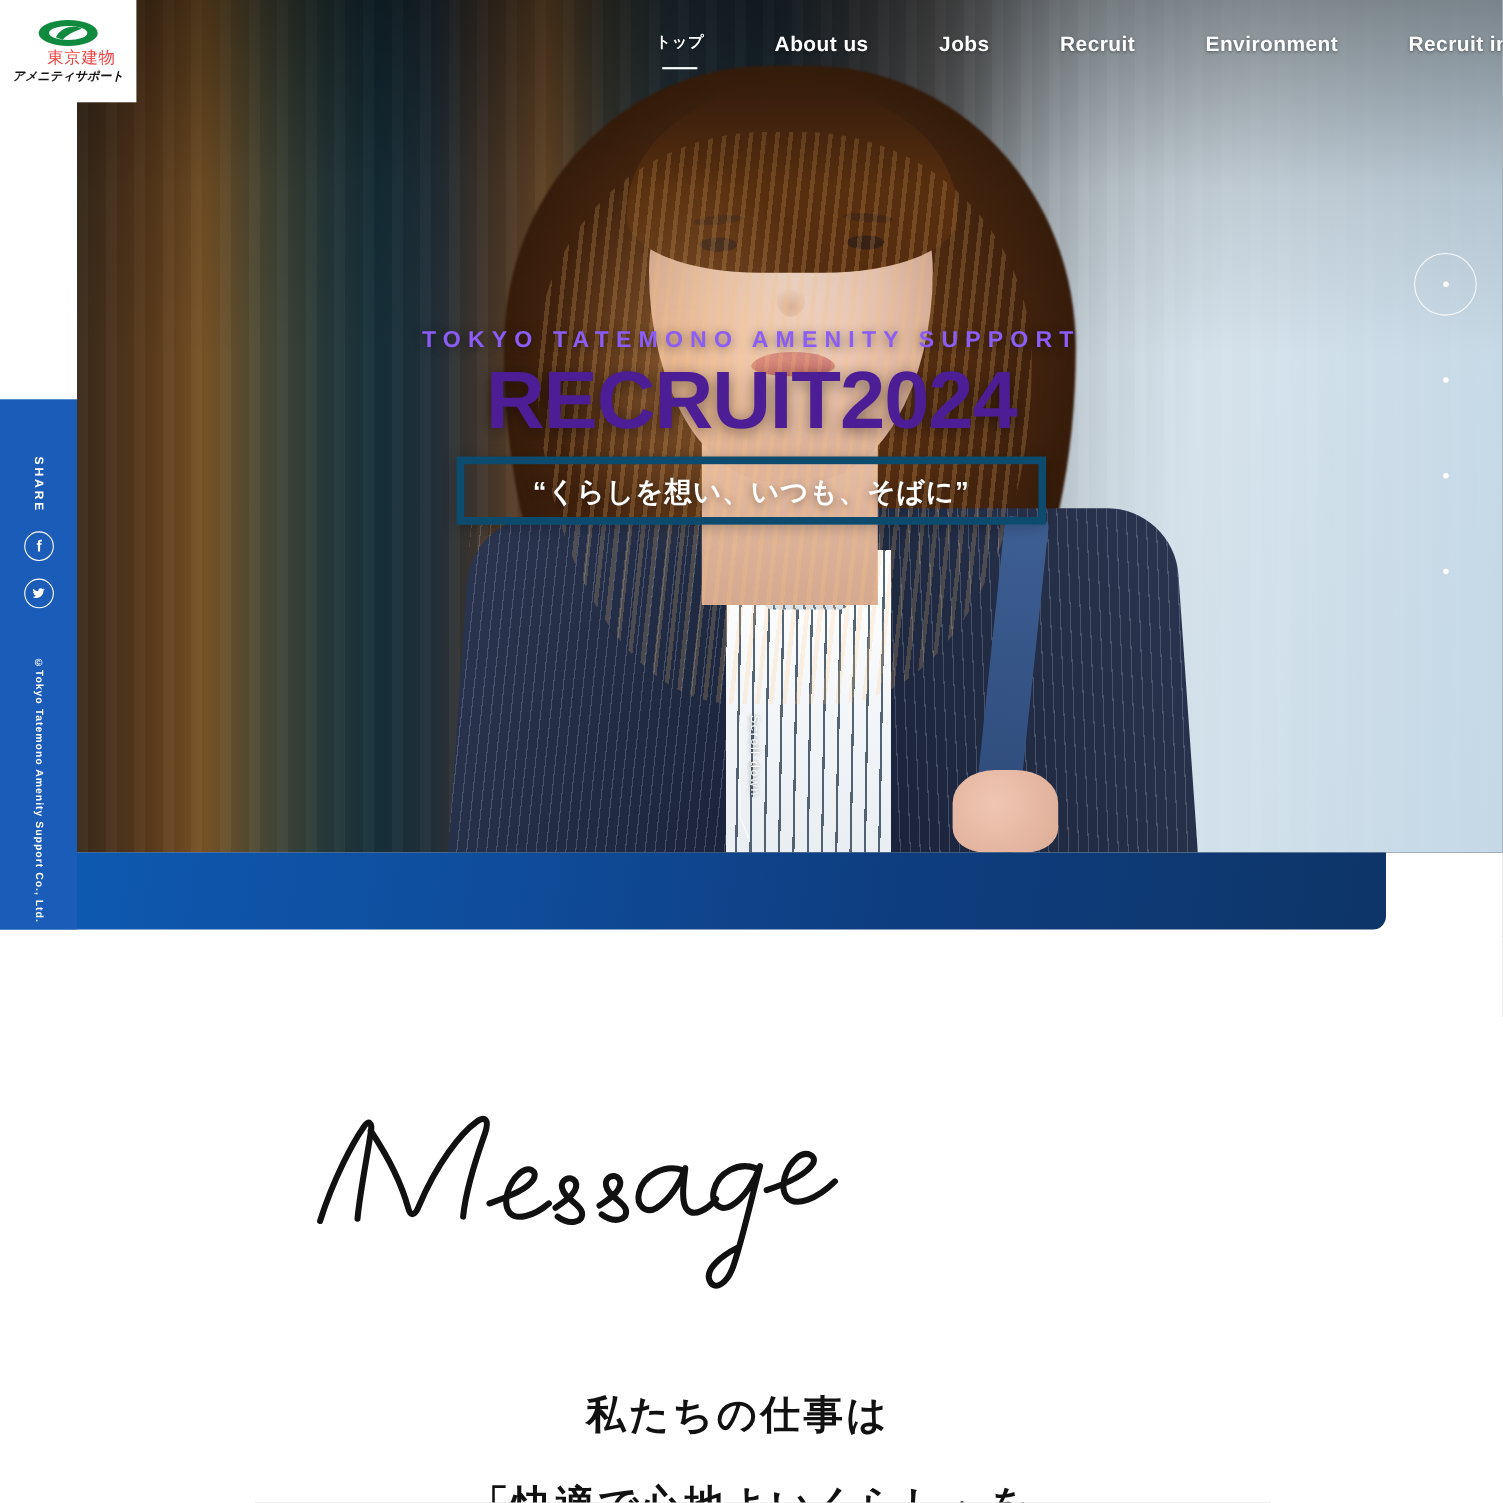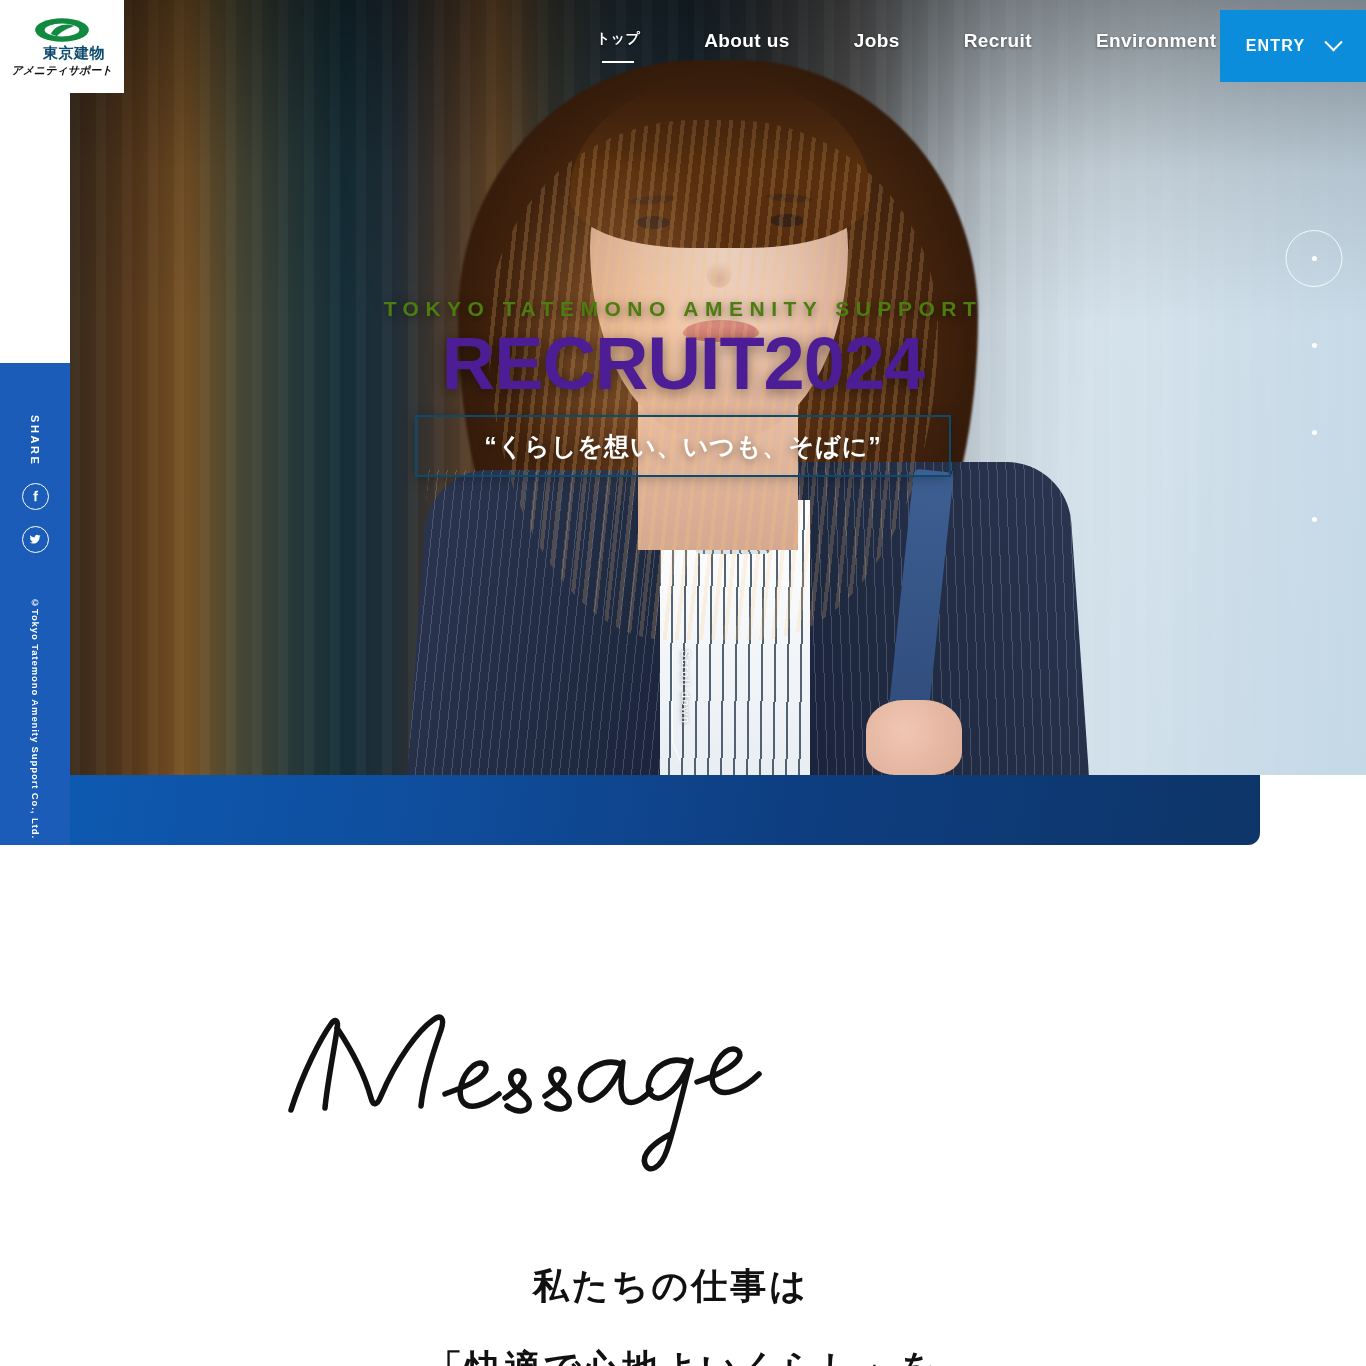--- a/index.html
+++ b/index.html
@@ -119,21 +119,21 @@
     border-radius:40% 40% 30% 30%;
   }
 
   
   .topnav { position:absolute; left:0; top:0; width:1366px; height:93px; z-index:30; }
   .logo-box {
     position:absolute; left:0; top:0; width:124px; height:93px; background:#fff;
     display:flex; flex-direction:column; align-items:center; justify-content:center; gap:2px;
   }
   .logo-mark { width:56px; height:26px; }
-  .logo-l1 { font-size:15px; font-weight:700; color:#0c4a6e; letter-spacing:.5px; line-height:1.1;margin-left:24px; }
+  .logo-l1 { font-size:15px; font-weight:400; color:#ef4444; letter-spacing:.5px; line-height:1.1;margin-left:24px; }
   .logo-l2 { font-size:11px; font-weight:700; color:#111; letter-spacing:0px; line-height:1.1;font-style:italic; }
 
   .nav-items { position:absolute; left:570px; top:30px; display:flex; align-items:flex-start; gap:12px;justify-content:flex-end; }
   .nav-item {
     color:#fff; font-size:19px; font-weight:700; letter-spacing:.4px;
     padding:0 26px; text-align:center; position:relative; white-space:nowrap;
     text-shadow:0 1px 3px rgba(0,0,0,.45);
   }
   .nav-item.ja { font-size:14px; }
   .nav-item .ul { position:absolute; left:50%; transform:translateX(-50%); bottom:-15px; width:32px; height:2px; background:#fff; }
@@ -142,31 +142,31 @@
     position:absolute; right:0; top:10px; width:146px; height:72px; background:#0b8ddb;
     display:flex; align-items:center; justify-content:center; gap:22px; cursor:pointer;
   }
   .entry-btn .lab { color:#fff; font-size:16px; font-weight:700; letter-spacing:1.2px; }
   .chev { width:13px; height:13px; border-right:2px solid #fff; border-bottom:2px solid #fff; transform:rotate(45deg) translate(-3px,-3px); }
 
   
   .hero-copy { position:absolute; left:0; top:0; width:1366px; z-index:20; pointer-events:none; }
   .kicker {
     position:absolute; left:0; top:297px; width:1366px; text-align:center;
-    color:#4d7c0f; font-size:21px; font-weight:700; letter-spacing:6.5px;
+    color:#8b5cf6; font-size:21px; font-weight:700; letter-spacing:6.5px;
     text-shadow:0 2px 10px rgba(0,0,0,.5);
   }
   .recruit {
     position:absolute; left:0; top:327px; width:1366px; text-align:center;
     color:#4c1d95; font-size:74px; font-weight:700; letter-spacing:-1px; line-height:1;
     text-shadow:0 3px 14px rgba(0,0,0,.45);
   }
   .tagbox {
     position:absolute; left:415px; top:415px; width:536px; height:62px;
-    border:2px solid #0c4a6e; display:flex; align-items:center; justify-content:center;
+    border:7px solid #0c4a6e; display:flex; align-items:center; justify-content:center;
     box-shadow:0 2px 12px rgba(0,0,0,.25);
   }
   .tagbox span {
     color:#fff; font-size:25px; font-weight:700; letter-spacing:1px;
     text-shadow:0 2px 8px rgba(0,0,0,.45);
   }
 
   
   .scrolldown { position:absolute; left:672px; top:650px; height:120px; z-index:20; }
   .scrolldown .txt {
@@ -338,24 +338,20 @@
           <span>トップ</span>
           <span class="ul"></span>
         </div>
         <div class="nav-item">About us</div>
         <div class="nav-item">Jobs</div>
         <div class="nav-item">Recruit</div>
         <div class="nav-item">Environment</div>
         <div class="nav-item">Recruit info</div>
       </div>
 
-      <div class="entry-btn">
-        <span class="lab">ENTRY</span>
-        <span class="chev"></span>
-      </div>
     </div>
   </div>
 
   <div class="msg">
 
     <div class="script">
       <svg width="820" height="200" viewBox="0 0 820 200" fill="none">
         <g stroke="#111" stroke-width="5.5" stroke-linecap="round" stroke-linejoin="round" fill="none">
 
           <path d="M18 108 C30 70, 48 36, 58 22 C62 16, 66 18, 64 28 C60 54, 54 84, 52 106"></path>

